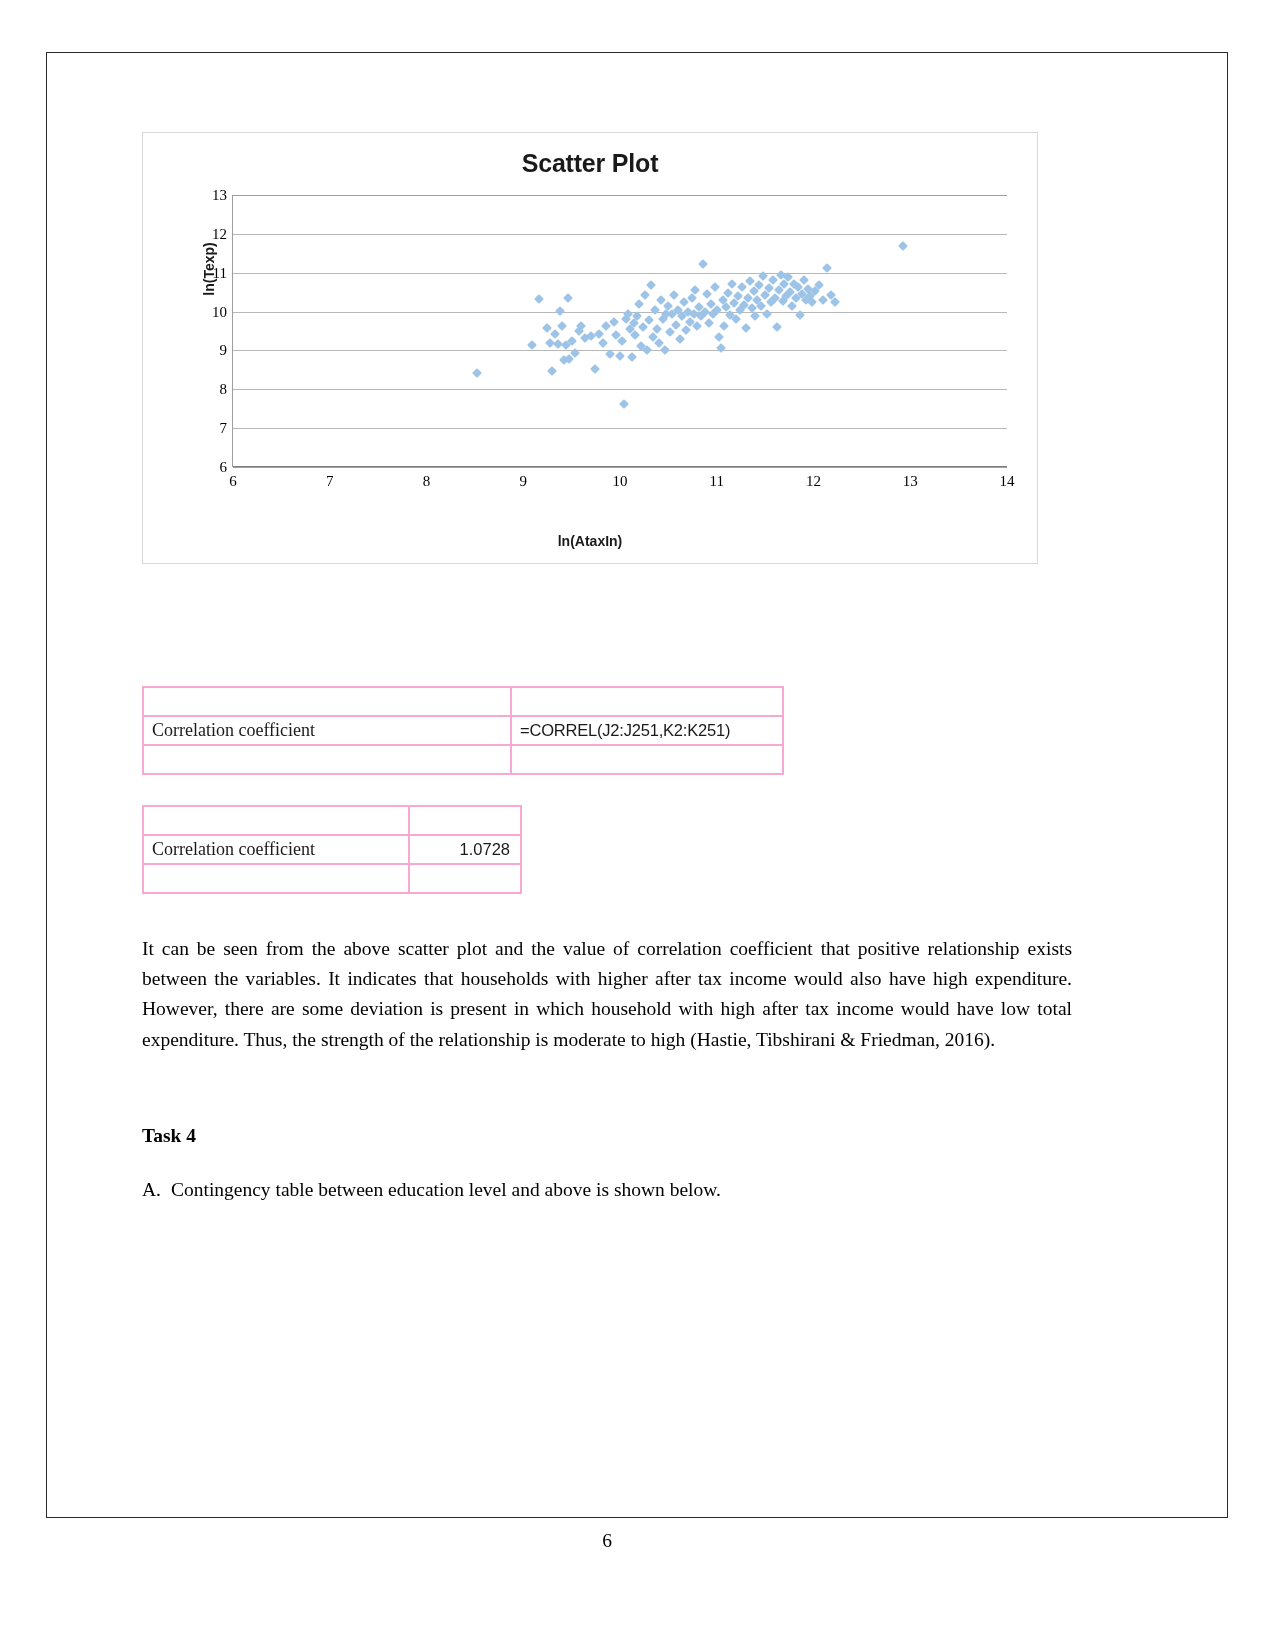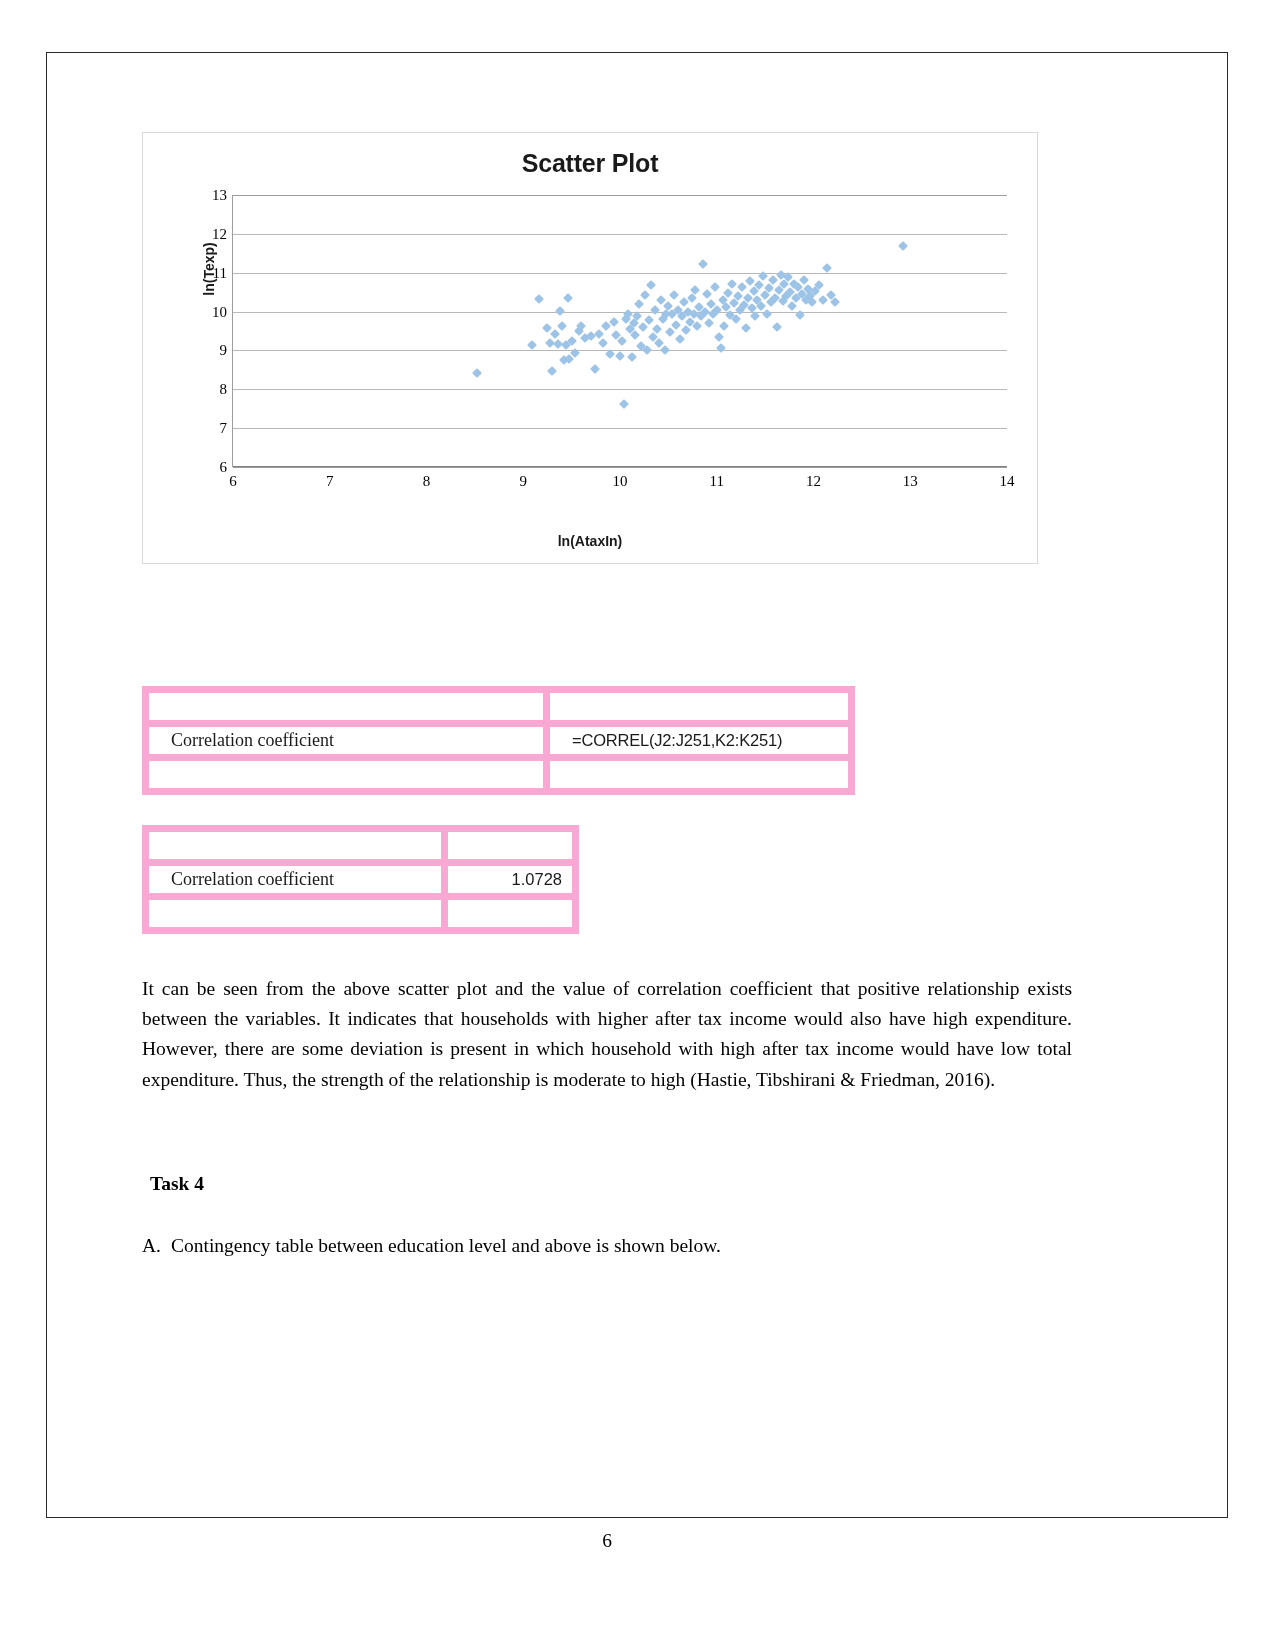--- a/index.html
+++ b/index.html
@@ -154,23 +154,23 @@
 
   
   table.xl {
     border-collapse: collapse;
     font-family: "Liberation Serif", serif;
     font-size: 18px;
     color: #1a1a1a;
     table-layout: fixed;
   }
   table.xl td {
-    border: 7px solid #f9a8d4;
+    border: 2px solid #f9a8d4;
     height: 27px;
-    padding: 0 22px;
+    padding: 0 8px;
     vertical-align: middle;
     white-space: nowrap;
     overflow: hidden;
   }
   table.xl td.empty { height: 27px; }
   .t1 { width: 604px; }
   .t1 .c1 { width: 350px; }
   .t1 .c2 { width: 254px; }
   .t2 { width: 340px; }
   .t2 .c1 { width: 248px; }
@@ -183,21 +183,21 @@
   .label-cell { padding-left: 30px; }
   .num-cell {
     font-family: "Liberation Sans", sans-serif;
     font-size: 16.5px;
   }
 
   .task-head {
     font-family: "Liberation Serif", serif;
     font-weight: bold;
     font-size: 19.5px;
-    margin: 8px;
+    margin: 0;
   }
   .list-line {
     font-family: "Liberation Serif", serif;
     font-size: 19.5px;
     margin: 0;
     display: flex;
     gap: 10px;
   }
   .page-number {
     position: absolute;

